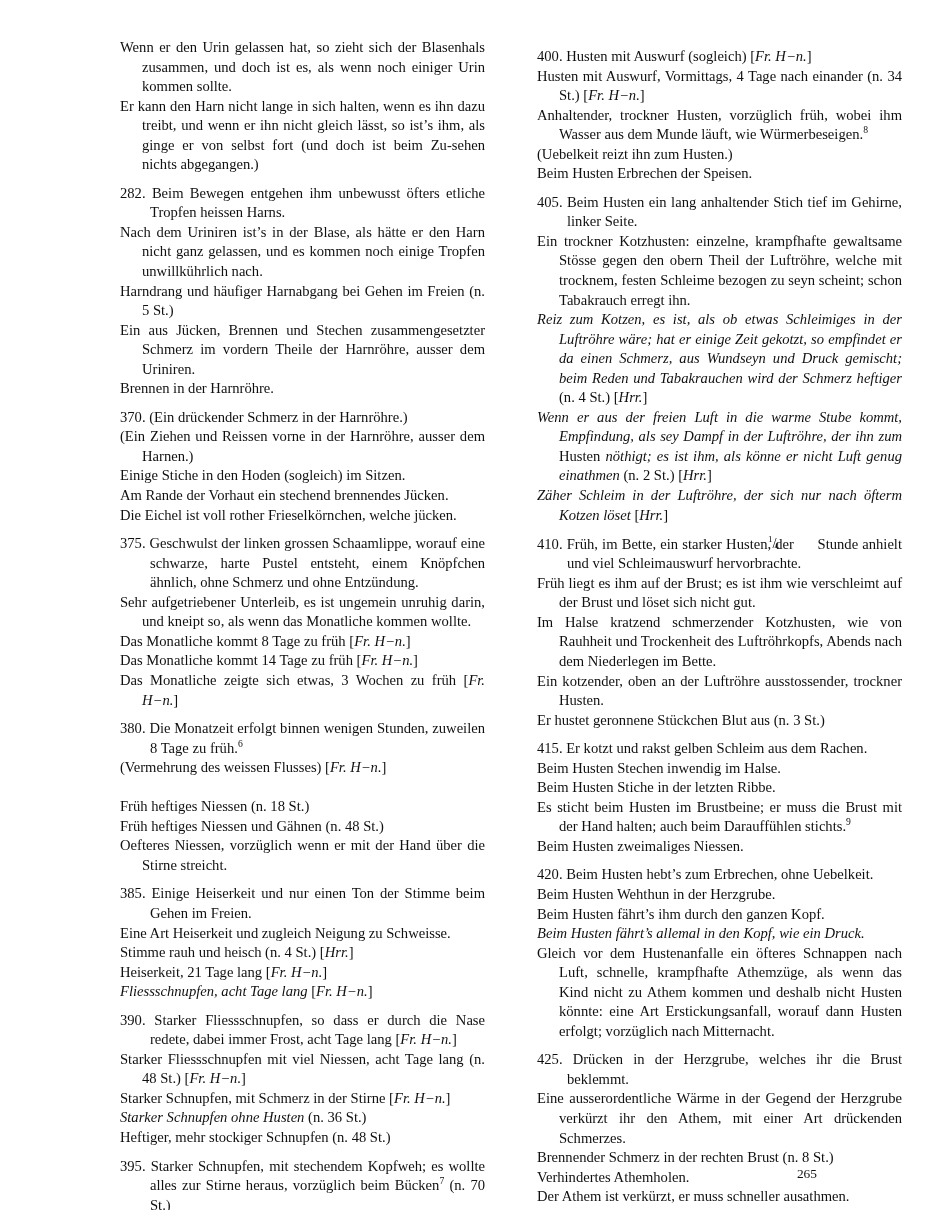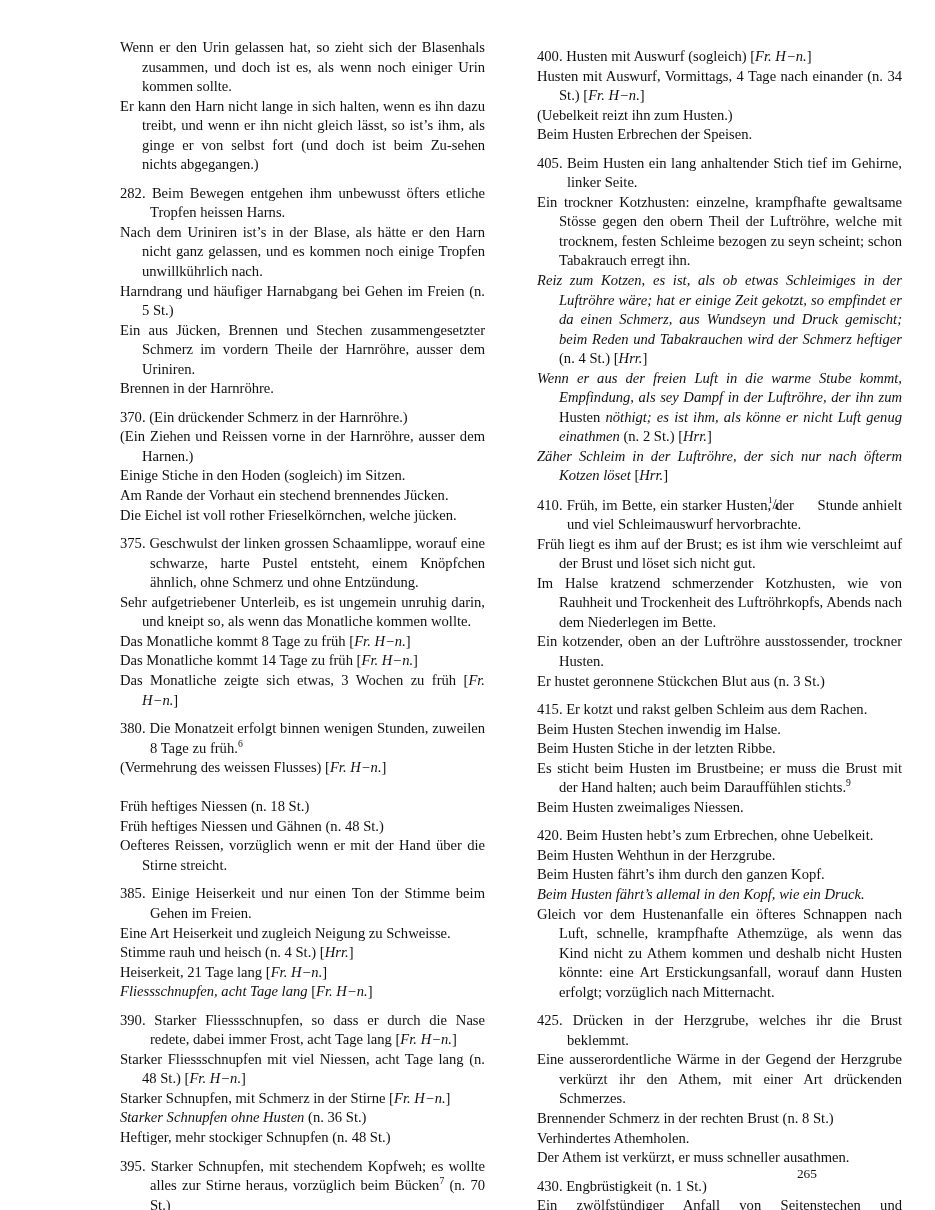--- a/index.html
+++ b/index.html
@@ -121,38 +121,39 @@
         <p class="entry numbered"><span class="num">375. </span><span>Geschwulst der linken grossen Schaamlippe, worauf eine schwarze, harte Pustel entsteht, einem Knöpfchen ähnlich, ohne Schmerz und ohne Entzündung.</span></p>
         <p class="entry"><span>Sehr aufgetriebener Unterleib, es ist ungemein unruhig darin, und kneipt so, als wenn das Monatliche kommen wollte.</span></p>
         <p class="entry"><span>Das Monatliche kommt 8 Tage zu früh [<i>Fr. H−n.</i>]</span></p>
         <p class="entry"><span>Das Monatliche kommt 14 Tage zu früh [<i>Fr. H−n.</i>]</span></p>
         <p class="entry"><span>Das Monatliche zeigte sich etwas, 3 Wochen zu früh [<i>Fr. H−n.</i>]</span></p>
         <p class="entry numbered"><span class="num">380. </span><span>Die Monatzeit erfolgt binnen wenigen Stunden, zuweilen 8 Tage zu früh.<sup>6</sup></span></p>
         <p class="entry"><span>(Vermehrung des weissen Flusses) [<i>Fr. H−n.</i>]</span></p>
         <div class="spacer"></div>
         <p class="entry"><span>Früh heftiges Niessen (n. 18 St.)</span></p>
         <p class="entry"><span>Früh heftiges Niessen und Gähnen (n. 48 St.)</span></p>
-        <p class="entry"><span>Oefteres Reissen, vorzüglich wenn er mit der Hand über die Stirne streicht.</span></p>
+        <p class="entry"><span>Oefteres Niessen, vorzüglich wenn er mit der Hand über die Stirne streicht.</span></p>
         <p class="entry numbered"><span class="num">385. </span><span>Einige Heiserkeit und nur einen Ton der Stimme beim Gehen im Freien.</span></p>
         <p class="entry"><span>Eine Art Heiserkeit und zugleich Neigung zu Schweisse.</span></p>
         <p class="entry"><span>Stimme rauh und heisch (n. 4 St.) [<i>Hrr.</i>]</span></p>
         <p class="entry"><span>Heiserkeit, 21 Tage lang [<i>Fr. H−n.</i>]</span></p>
         <p class="entry"><span><i>Fliessschnupfen, acht Tage lang</i> [<i>Fr. H−n.</i>]</span></p>
         <p class="entry numbered"><span class="num">390. </span><span>Starker Fliessschnupfen, so dass er durch die Nase redete, dabei immer Frost, acht Tage lang [<i>Fr. H−n.</i>]</span></p>
         <p class="entry"><span>Starker Fliessschnupfen mit viel Niessen, acht Tage lang (n. 48 St.) [<i>Fr. H−n.</i>]</span></p>
         <p class="entry"><span>Starker Schnupfen, mit Schmerz in der Stirne [<i>Fr. H−n.</i>]</span></p>
         <p class="entry"><span><i>Starker Schnupfen ohne Husten</i> (n. 36 St.)</span></p>
         <p class="entry"><span>Heftiger, mehr stockiger Schnupfen (n. 48 St.)</span></p>
         <p class="entry numbered"><span class="num">395. </span><span>Starker Schnupfen, mit stechendem Kopfweh; es wollte alles zur Stirne heraus, vorzüglich beim Bücken<sup>7</sup> (n. 70 St.)</span></p>
         <p class="entry"><span><i>Zäher Schleim im Rachen, der sich durch Kotzen lösete</i> [<i>Hbg.</i>]</span></p>
         <p class="entry"><span>Trockner Husten.</span></p>
       </div>
     <div class="col" id="right-col">
         <p class="entry numbered"><span class="num">400. </span><span>Husten mit Auswurf (sogleich) [<i>Fr. H−n.</i>]</span></p>
         <p class="entry"><span>Husten mit Auswurf, Vormittags, 4 Tage nach einander (n. 34 St.) [<i>Fr. H−n.</i>]</span></p>
+        <p class="entry"><span>Anhaltender, trockner Husten, vorzüglich früh, wobei ihm Wasser aus dem Munde läuft, wie Würmerbeseigen.<sup>8</sup></span></p>
         <p class="entry"><span>(Uebelkeit reizt ihn zum Husten.)</span></p>
         <p class="entry"><span>Beim Husten Erbrechen der Speisen.</span></p>
         <p class="entry numbered"><span class="num">405. </span><span>Beim Husten ein lang anhaltender Stich tief im Gehirne, linker Seite.</span></p>
         <p class="entry"><span>Ein trockner Kotzhusten: einzelne, krampfhafte gewaltsame Stösse gegen den obern Theil der Luftröhre, welche mit trocknem, festen Schleime bezogen zu seyn scheint; schon Tabakrauch erregt ihn.</span></p>
         <p class="entry"><span><i>Reiz zum Kotzen, es ist, als ob etwas Schleimiges in der Luftröhre wäre; hat er einige Zeit gekotzt, so empfindet er da einen Schmerz, aus Wundseyn und Druck gemischt; beim Reden und Tabakrauchen wird der Schmerz heftiger</i> (n. 4 St.) [<i>Hrr.</i>]</span></p>
         <p class="entry"><span><i>Wenn er aus der freien Luft in die warme Stube kommt, Empfindung, als sey Dampf in der Luftröhre, der ihn zum</i> Husten <i>nöthigt; es ist ihm, als könne er nicht Luft genug einathmen</i> (n. 2 St.) [<i>Hrr.</i>]</span></p>
         <p class="entry"><span><i>Zäher Schleim in der Luftröhre, der sich nur nach öfterm Kotzen löset</i> [<i>Hrr.</i>]</span></p>
         <p class="entry numbered"><span class="num">410. </span><span>Früh, im Bette, ein starker Husten, der <span class="frac"><span class="n">1</span><span class="s">/</span><span class="d">4</span></span> Stunde anhielt und viel Schleimauswurf hervorbrachte.</span></p>
         <p class="entry"><span>Früh liegt es ihm auf der Brust; es ist ihm wie verschleimt auf der Brust und löset sich nicht gut.</span></p>
         <p class="entry"><span>Im Halse kratzend schmerzender Kotzhusten, wie von Rauhheit und Trockenheit des Luftröhrkopfs, Abends nach dem Niederlegen im Bette.</span></p>

